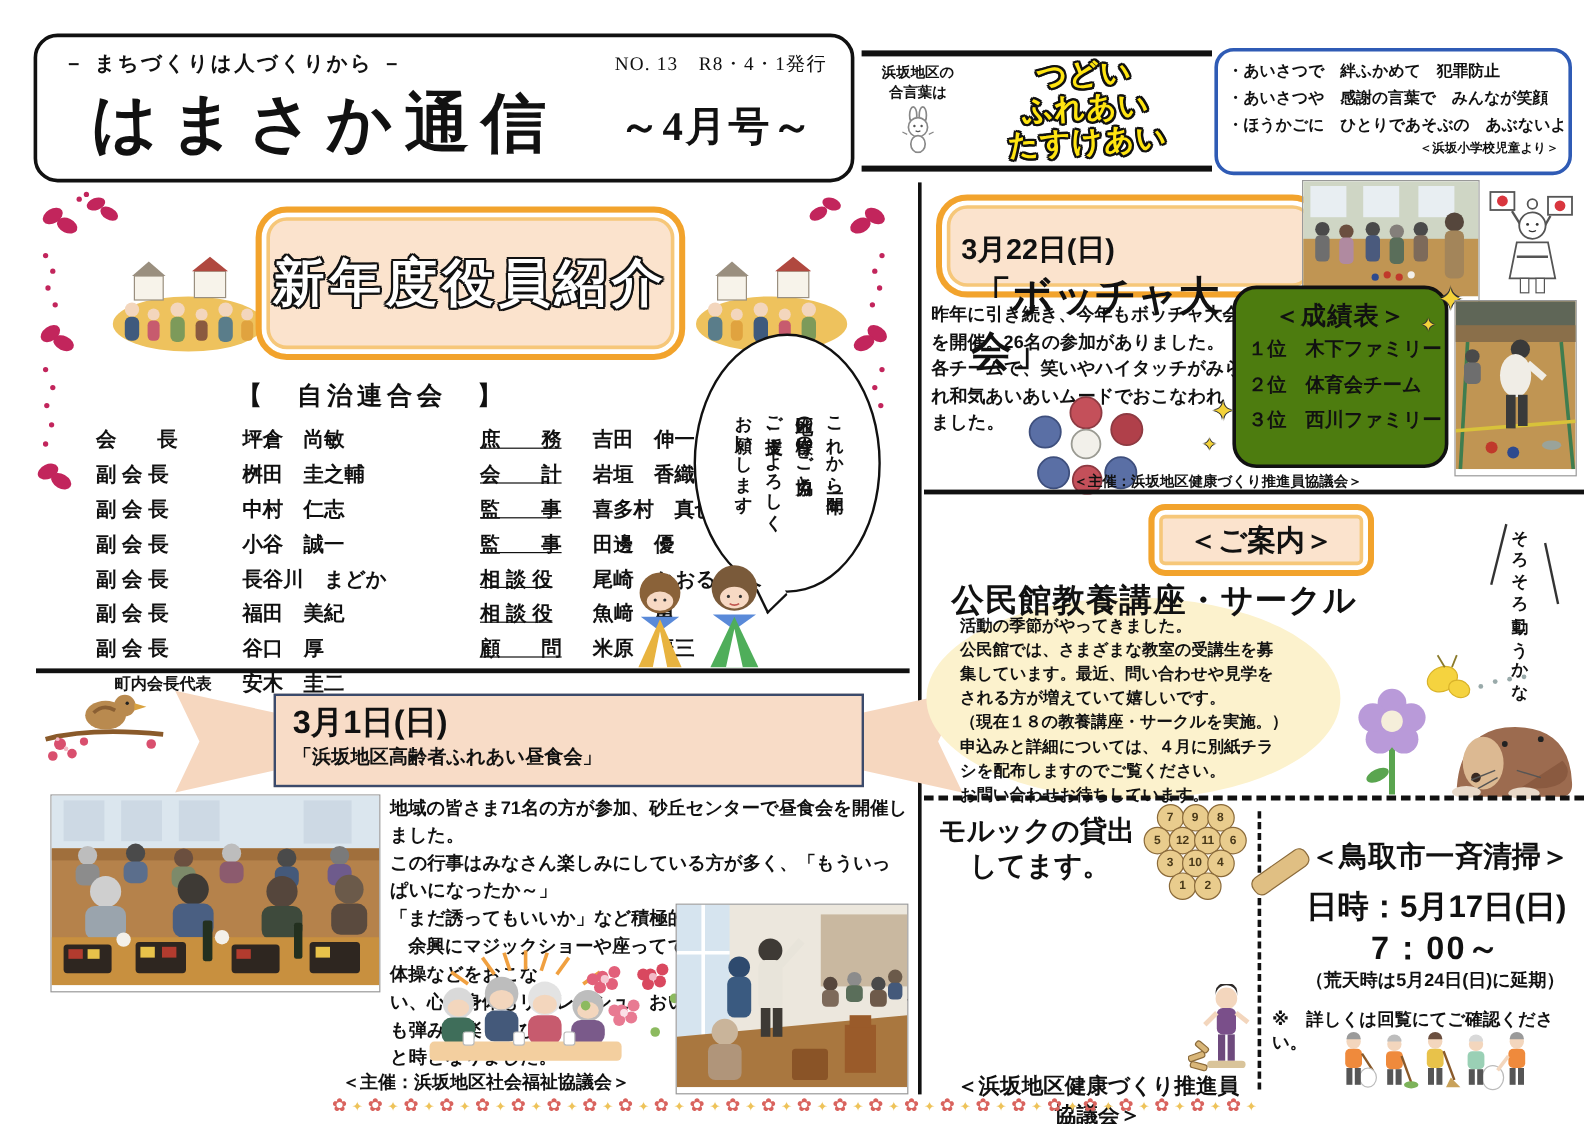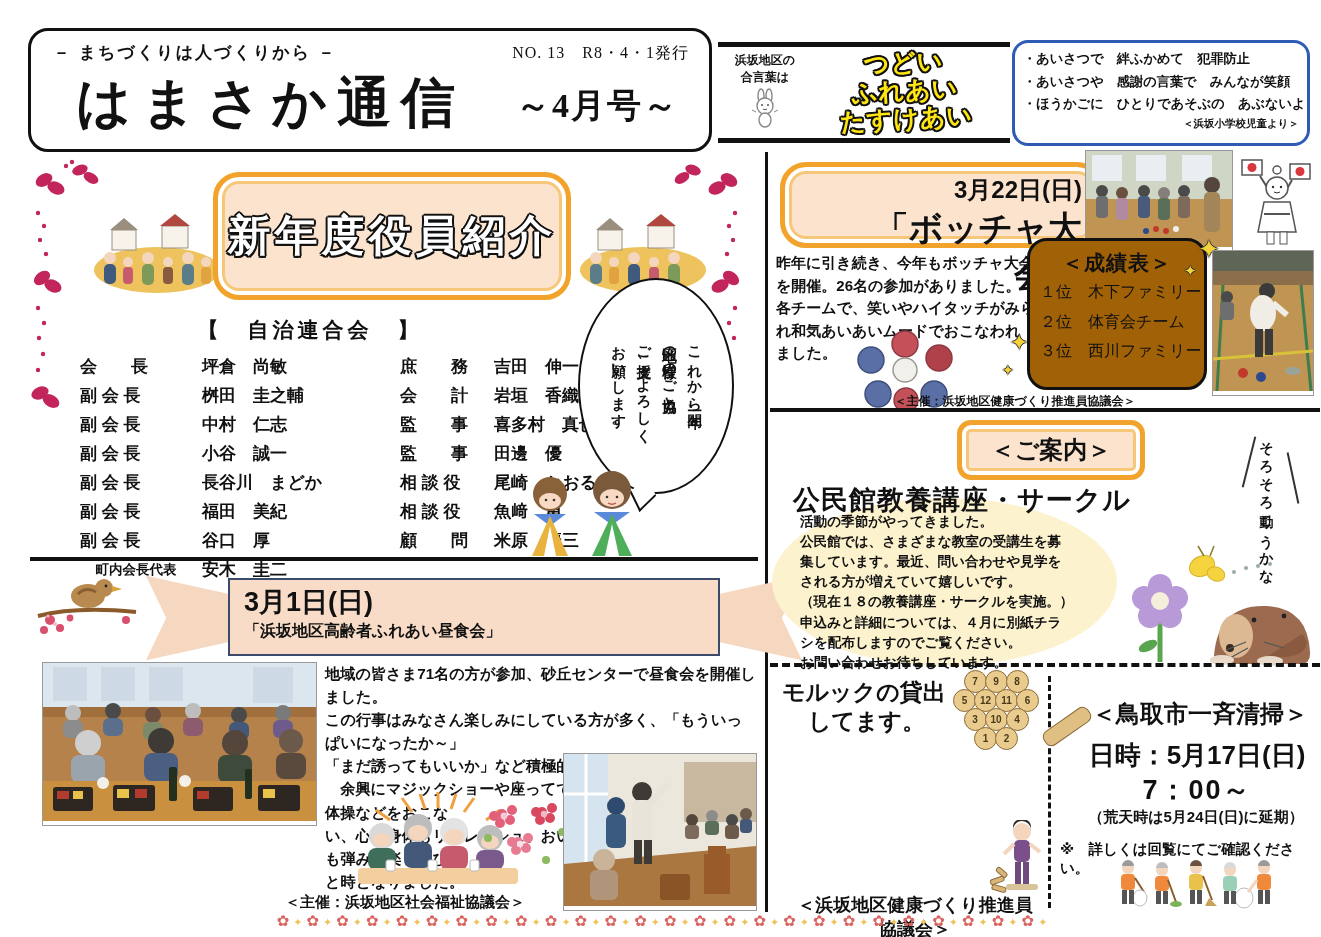--- a/index.html
+++ b/index.html
@@ -47,21 +47,21 @@
   #officers-title{font-size:43px;font-weight:700;letter-spacing:4px;}
   #officers-group{left:60px;top:316px;width:500px;text-align:center;font-size:21px;letter-spacing:4px;}
   #officers-grid{left:80px;top:352px;width:640px;display:flex;}
   .off-col{display:flex;flex-direction:column;}
   .off-col.l{width:320px;}
   .off-col.r{width:320px;}
   .off-row{display:flex;font-size:17px;font-weight:700;height:29px;align-items:center;}
   .off-role{display:inline-block;width:112px;white-space:nowrap;}
   .off-role.small{font-size:13.5px;letter-spacing:0;text-align:center;}
   .off-name{margin-left:10px;white-space:nowrap;font-family:Liberation Serif, serif;}
-  .off-col.r .off-role{width:84px;}
+  .off-col.r .off-role{width:84px;text-decoration:underline;}
   
   #bubble{left:578px;top:278px;width:152px;height:212px;border:2.5px solid #111;border-radius:50%;
     background:#fff;display:flex;align-items:center;justify-content:center;}
   #bubble .txt{font-size:14.5px;font-weight:700;line-height:1.75;}
   #bubble-tail{left:632px;top:483px;width:20px;height:20px;background:#fff;
     border-right:2.5px solid #111;border-bottom:2.5px solid #111;transform:rotate(64deg) skewX(18deg);}
 
   #left-divider{left:30px;top:557px;width:728px;}
 
   
@@ -69,28 +69,28 @@
     padding:4px 14px;box-sizing:border-box;}
   #lunch-ribbon .d{font-size:27px;font-weight:700;}
   #lunch-ribbon .t{font-size:16px;font-weight:700;margin-top:1px;}
   .ribbon-tail{width:92px;height:92px;background:#f6d7bf;filter:drop-shadow(0 0 1px #3b4a6b);}
   #rtail-l{left:146px;top:572px;clip-path:polygon(0 4%,100% 26%,100% 74%,0 96%,22% 50%);}
   #rtail-r{left:710px;top:572px;clip-path:polygon(100% 4%,0 26%,0 74%,100% 96%,78% 50%);}
   #lunch-body{left:325px;top:662px;width:432px;font-size:15.2px;font-weight:700;line-height:1.52;}
   #lunch-caption{left:285px;top:893px;font-size:15px;font-weight:700;}
 
   
-  #boccia-title-box{left:780px;top:162px;width:323px;height:86px;padding:7px 16px;box-sizing:border-box;text-align:right;}
+  #boccia-title-box{left:780px;top:162px;width:323px;height:86px;padding:25px 16px;box-sizing:border-box;}
   #boccia-date{font-size:24px;font-weight:700;}
   #boccia-name{font-size:34px;font-weight:700;margin-left:8px;}
   #boccia-body{left:776px;top:252px;width:302px;font-size:15px;font-weight:700;line-height:1.5;}
   #results-box{left:1027px;top:238px;width:180px;height:152px;border:3px solid #111;border-radius:20px;
-    background:#a16207;padding:8px 10px;box-sizing:border-box;}
+    background:#4d7c0f;padding:8px 10px;box-sizing:border-box;}
   #results-title{text-align:center;font-size:21px;font-weight:700;letter-spacing:1px;}
-  .result-line{font-size:16px;font-weight:400;line-height:1.85;white-space:nowrap;}
+  .result-line{font-size:16px;font-weight:700;line-height:1.85;white-space:nowrap;}
   .sparkle{color:#f3d23a;text-shadow:1px 0 0 #333,-1px 0 0 #333,0 1px 0 #333,0 -1px 0 #333;font-size:20px;}
   #boccia-caption{left:845px;top:393px;width:340px;font-size:12px;font-weight:700;text-align:center;}
   #right-divider1{left:770px;top:408px;width:550px;}
 
   
   #guide-box{left:957px;top:420px;width:178px;height:50px;display:flex;align-items:center;justify-content:center;border-radius:14px;}
   #guide-box span{font-size:24px;font-weight:700;}
   #guide-heading{left:793px;top:482px;font-size:27px;font-weight:700;letter-spacing:1px;}
   #guide-oval{left:772px;top:498px;width:345px;height:168px;background:#fcf2cd;border-radius:50%;}
   #guide-body{left:800px;top:512px;width:310px;font-size:13.6px;font-weight:700;line-height:1.48;}

